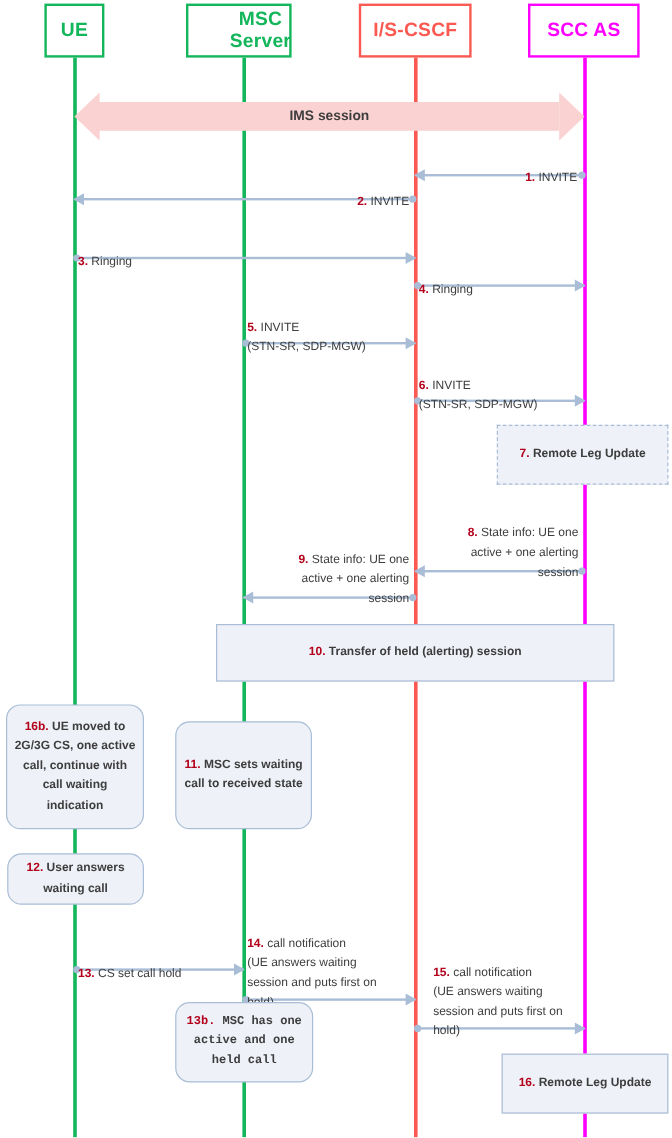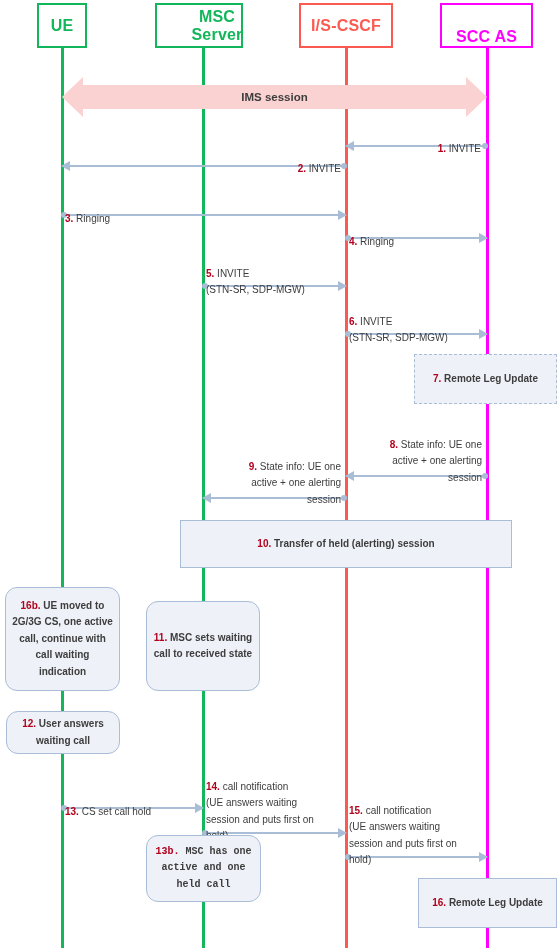--- a/index.html
+++ b/index.html
@@ -125,21 +125,21 @@
 
   <div class="actor-box" style="left:37px;top:3px;width:50px;height:45px;border-color:#13b65a;color:#13b65a;">
     <span>UE</span>
   </div>
   <div class="actor-box" style="left:155px;top:3px;width:88px;height:45px;border-color:#13b65a;color:#13b65a;padding-left:36px;">
     <span>MSC Server</span>
   </div>
   <div class="actor-box" style="left:299px;top:3px;width:94px;height:45px;border-color:#fb5a52;color:#fb5a52;">
     <span>I/S-CSCF</span>
   </div>
-  <div class="actor-box" style="left:440px;top:3px;width:93px;height:45px;border-color:#ff00ff;color:#ff00ff;align-items:flex-end;">
+  <div class="actor-box" style="left:440px;top:3px;width:93px;height:45px;border-color:#ff00ff;color:#ff00ff;">
     <span>SCC AS</span>
   </div>
 
   <div>
     <div class="ims-band" style="left:82px;top:85px;width:384px;height:24px;"></div>
     <div class="ims-arrow-head" style="left:62px;top:77px;border-top:20px solid transparent;border-bottom:20px solid transparent;border-right:21px solid #fbd2d2;"></div>
     <div class="ims-arrow-head" style="left:466px;top:77px;border-top:20px solid transparent;border-bottom:20px solid transparent;border-left:21px solid #fbd2d2;"></div>
     <div class="ims-text" style="left:62px;top:92px;width:425px;">IMS session</div>
   </div>
 
@@ -265,21 +265,21 @@
     <span class="num">14.</span><span> call notification
 (UE answers waiting
 session and puts first on
 hold)</span>
   </div>
 
   <div class="msg to-right" style="left:346px;top:856px;width:141px;">
     <span class="dot"></span>
     <span class="head"></span>
   </div>
-  <div class="msg-label left" style="left:349px;top:786px;width:139px;">
+  <div class="msg-label left" style="left:349px;top:786px;width:139px;padding-left:12px;">
     <span class="num">15.</span><span> call notification
 (UE answers waiting
 session and puts first on
 hold)</span>
   </div>
 
 
   <div class="note rounded" style="left:146px;top:835px;width:115px;height:67px;font-family:Liberation Mono, monospace;">
     <div>
       <span class="num">13b.</span><span> MSC has

